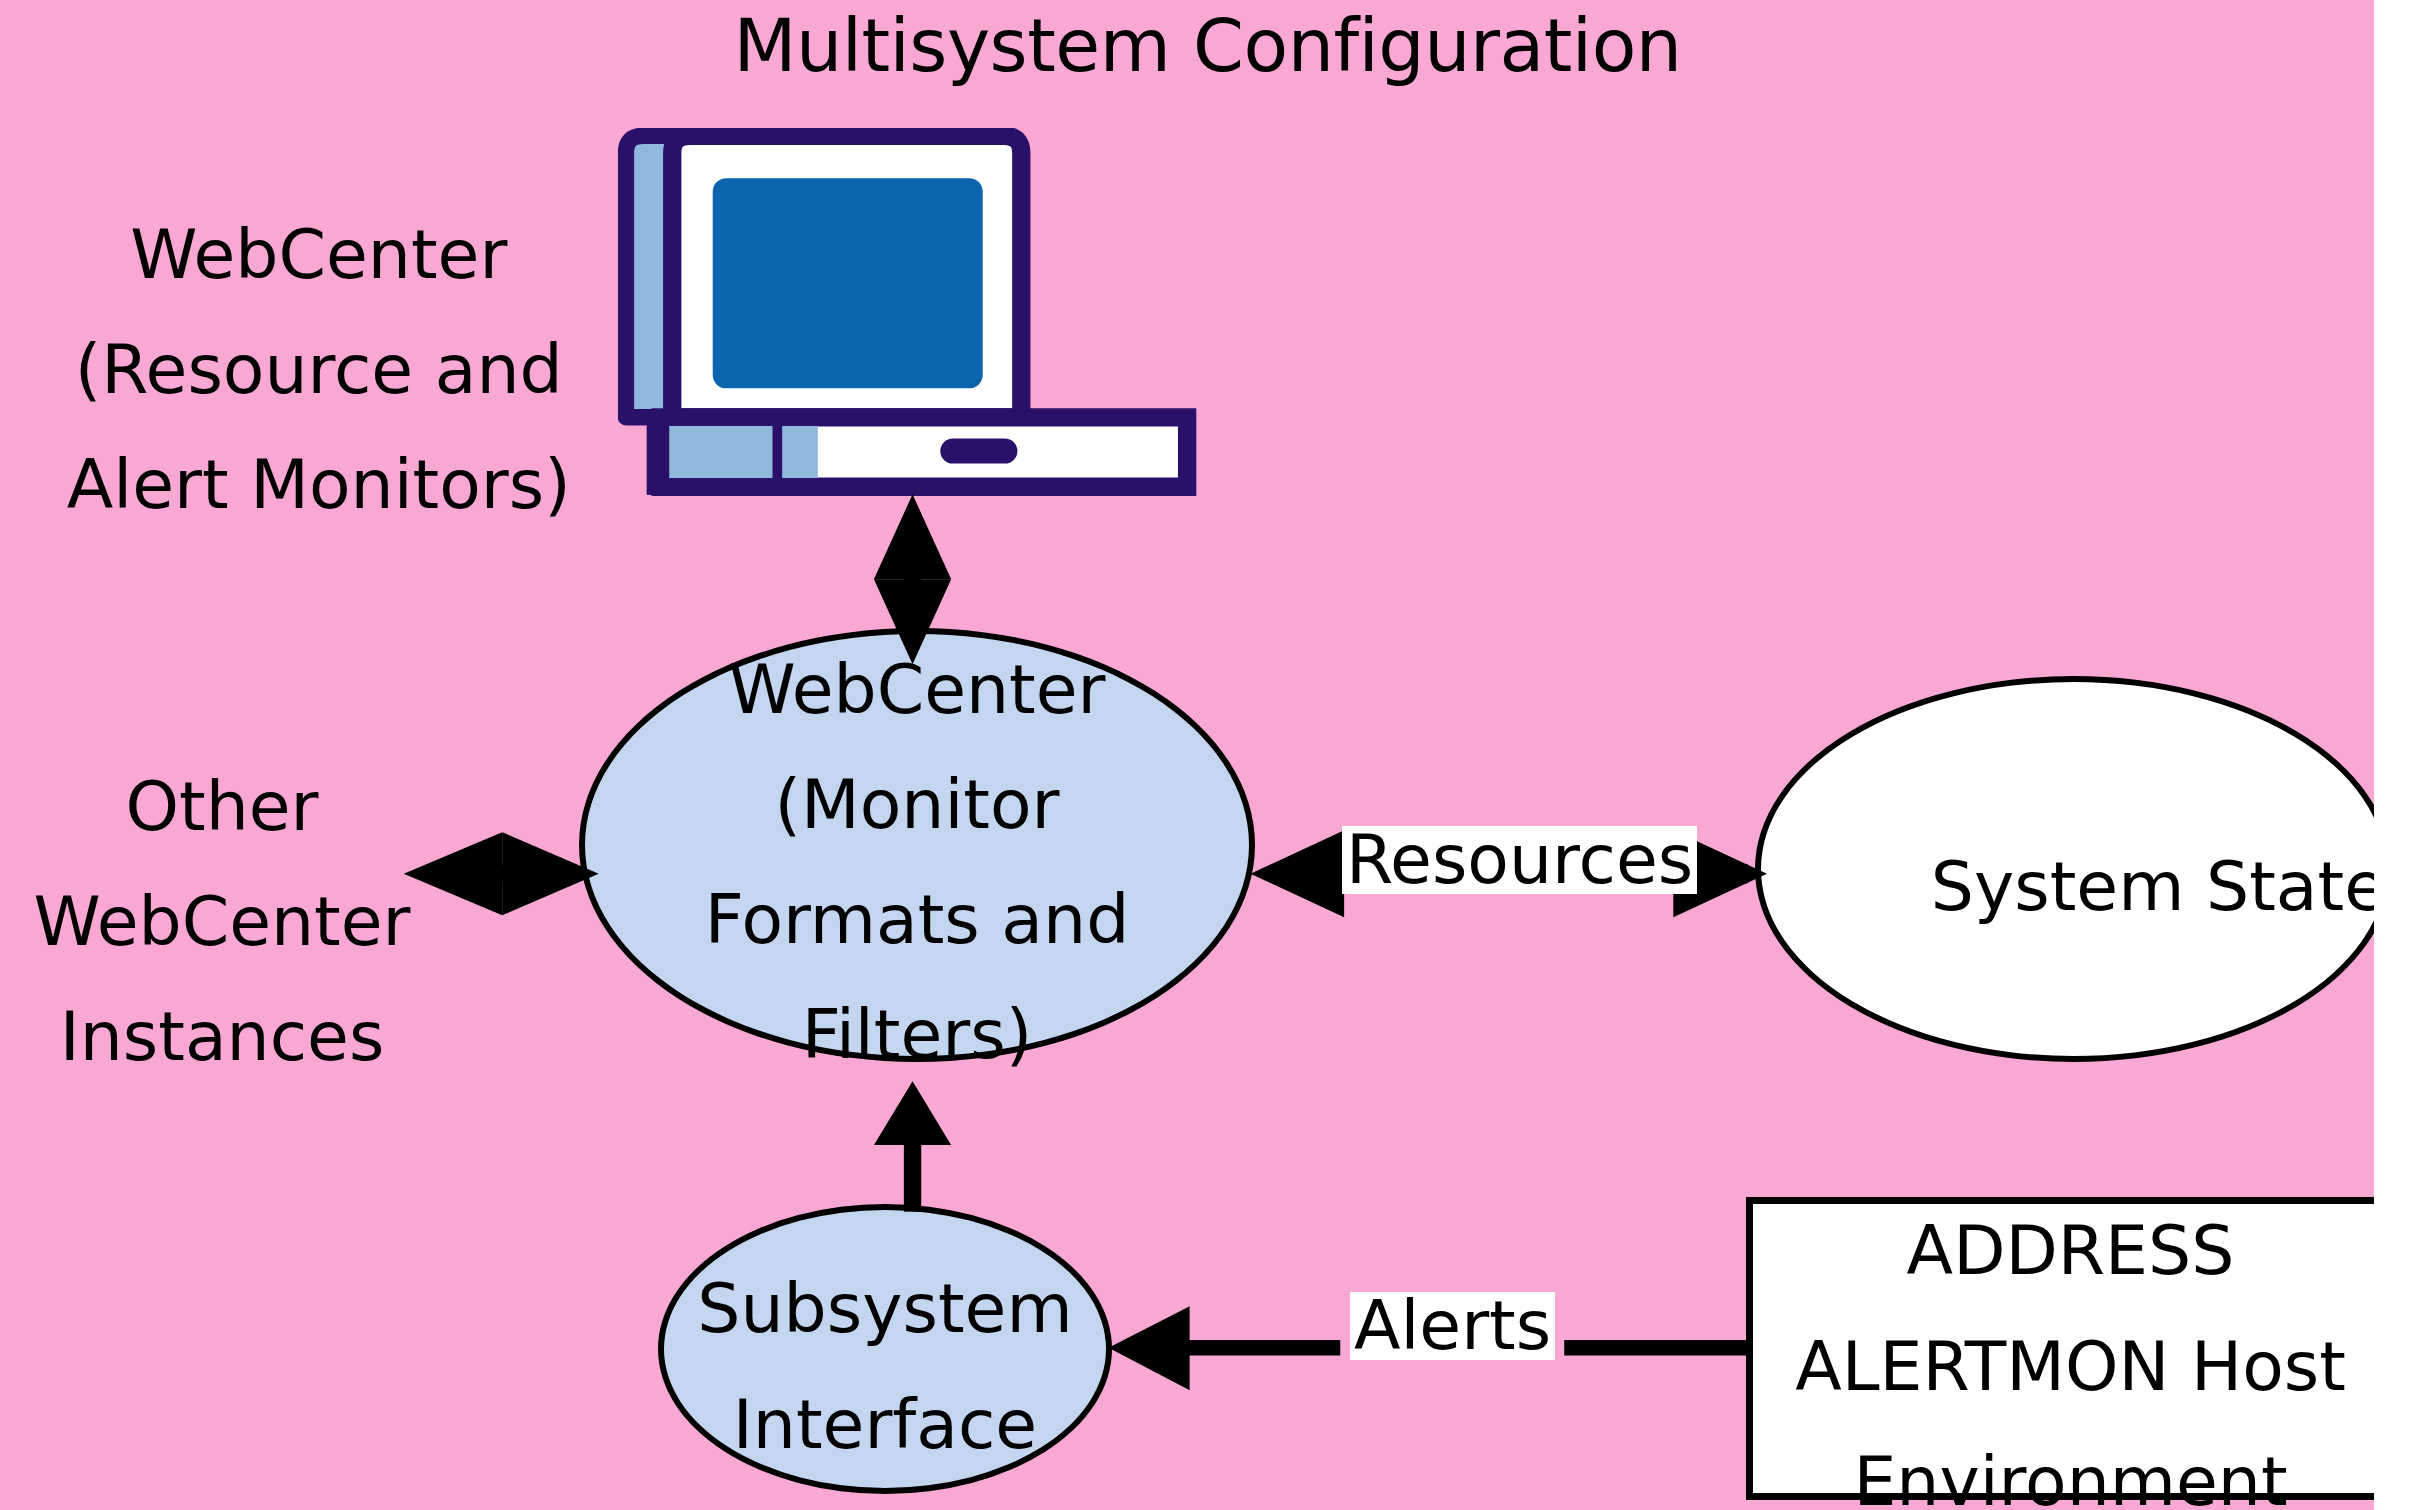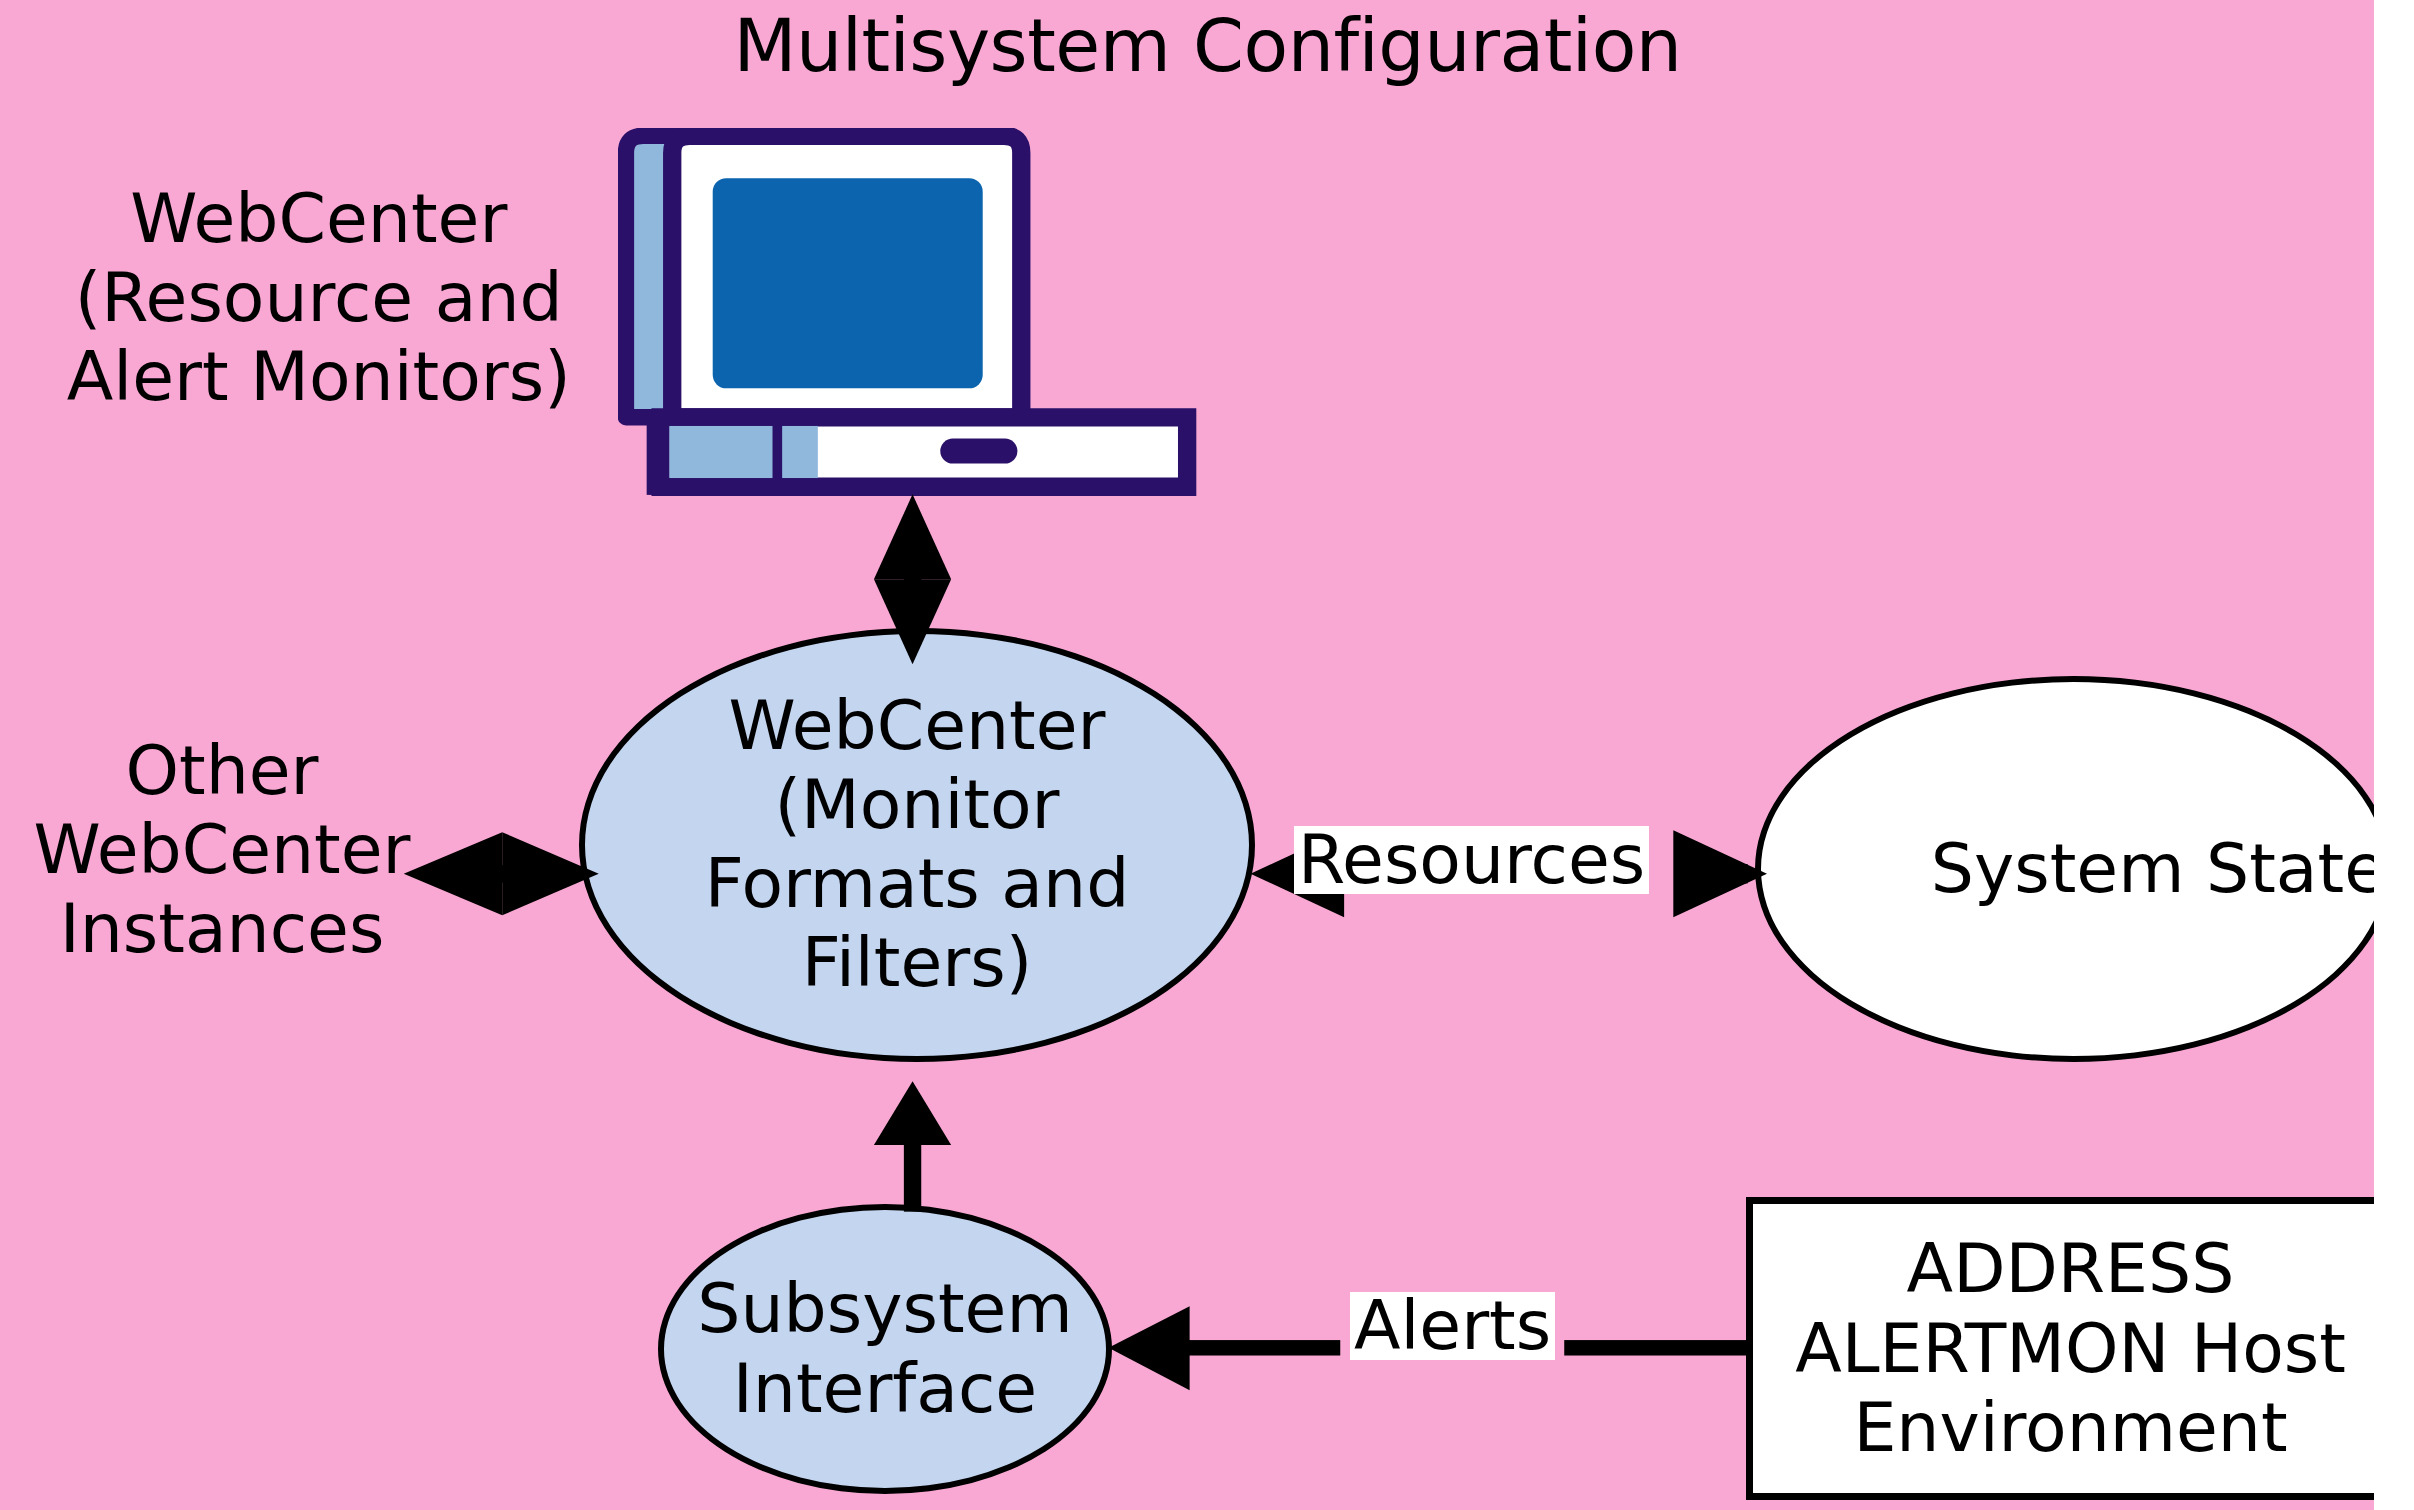--- a/index.html
+++ b/index.html
@@ -34,21 +34,21 @@
     white-space: nowrap;
   }
 
   
   .textblock {
     text-align: center;
     font-size: 68px;
     line-height: 1.16;
     white-space: nowrap;
   }
-  .textblock .ln { display: block; }
+  .textblock .ln { display: block; margin-top: 36px; }
 
   
   #label-webcenter-monitors {
     left: 19.3px;
     top: 180px;
     width: 599px;
   }
 
   
   #label-other-webcenter {
@@ -146,21 +146,21 @@
 
   
   .edge-label {
     font-size: 68px;
     line-height: 1;
     white-space: nowrap;
     background: #ffffff;
     padding: 0 3.9px;
   }
   #edge-label-resources {
-    left: 1294px;
+    left: 1342px;
     top: 826px;
     text-align: right;
   }
   #edge-label-alerts {
     left: 1350px;
     top: 1292px;
   }
 </style>
 </head>
 <body>

